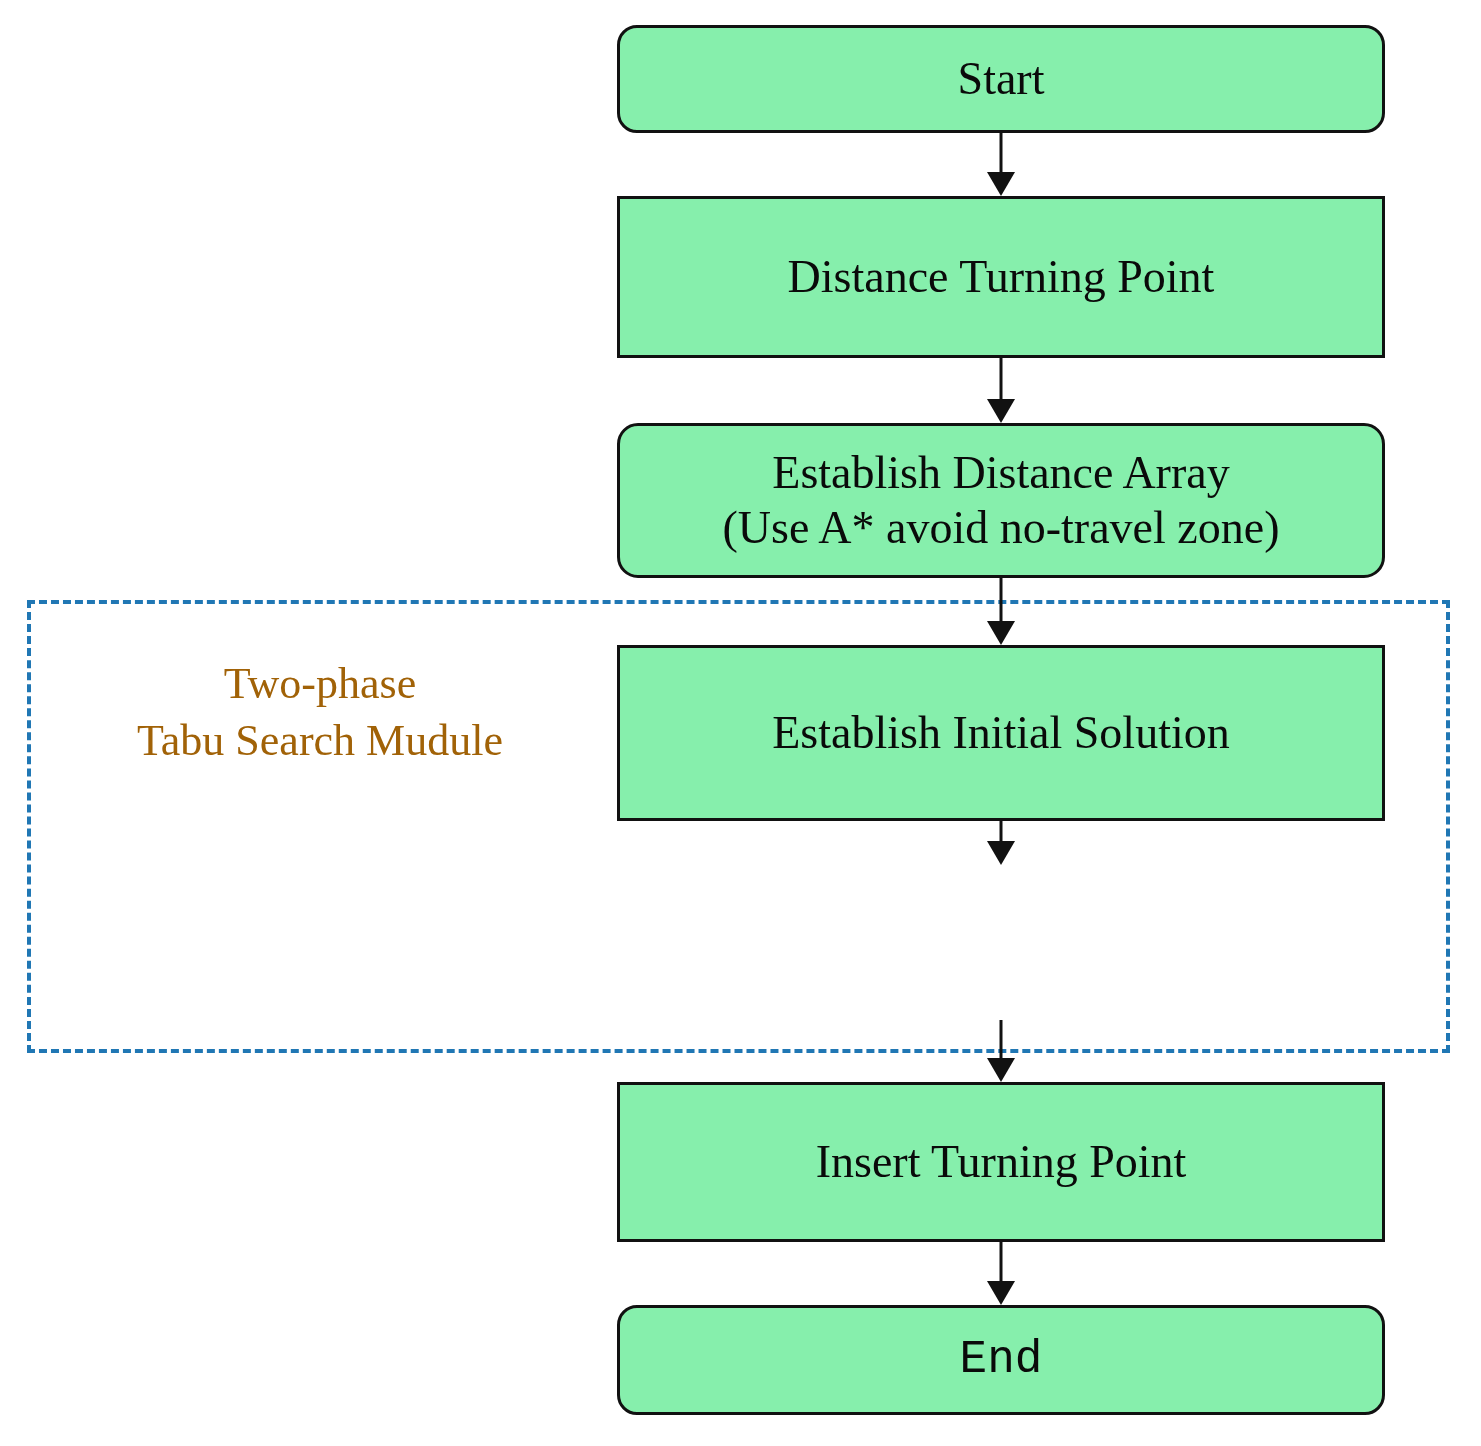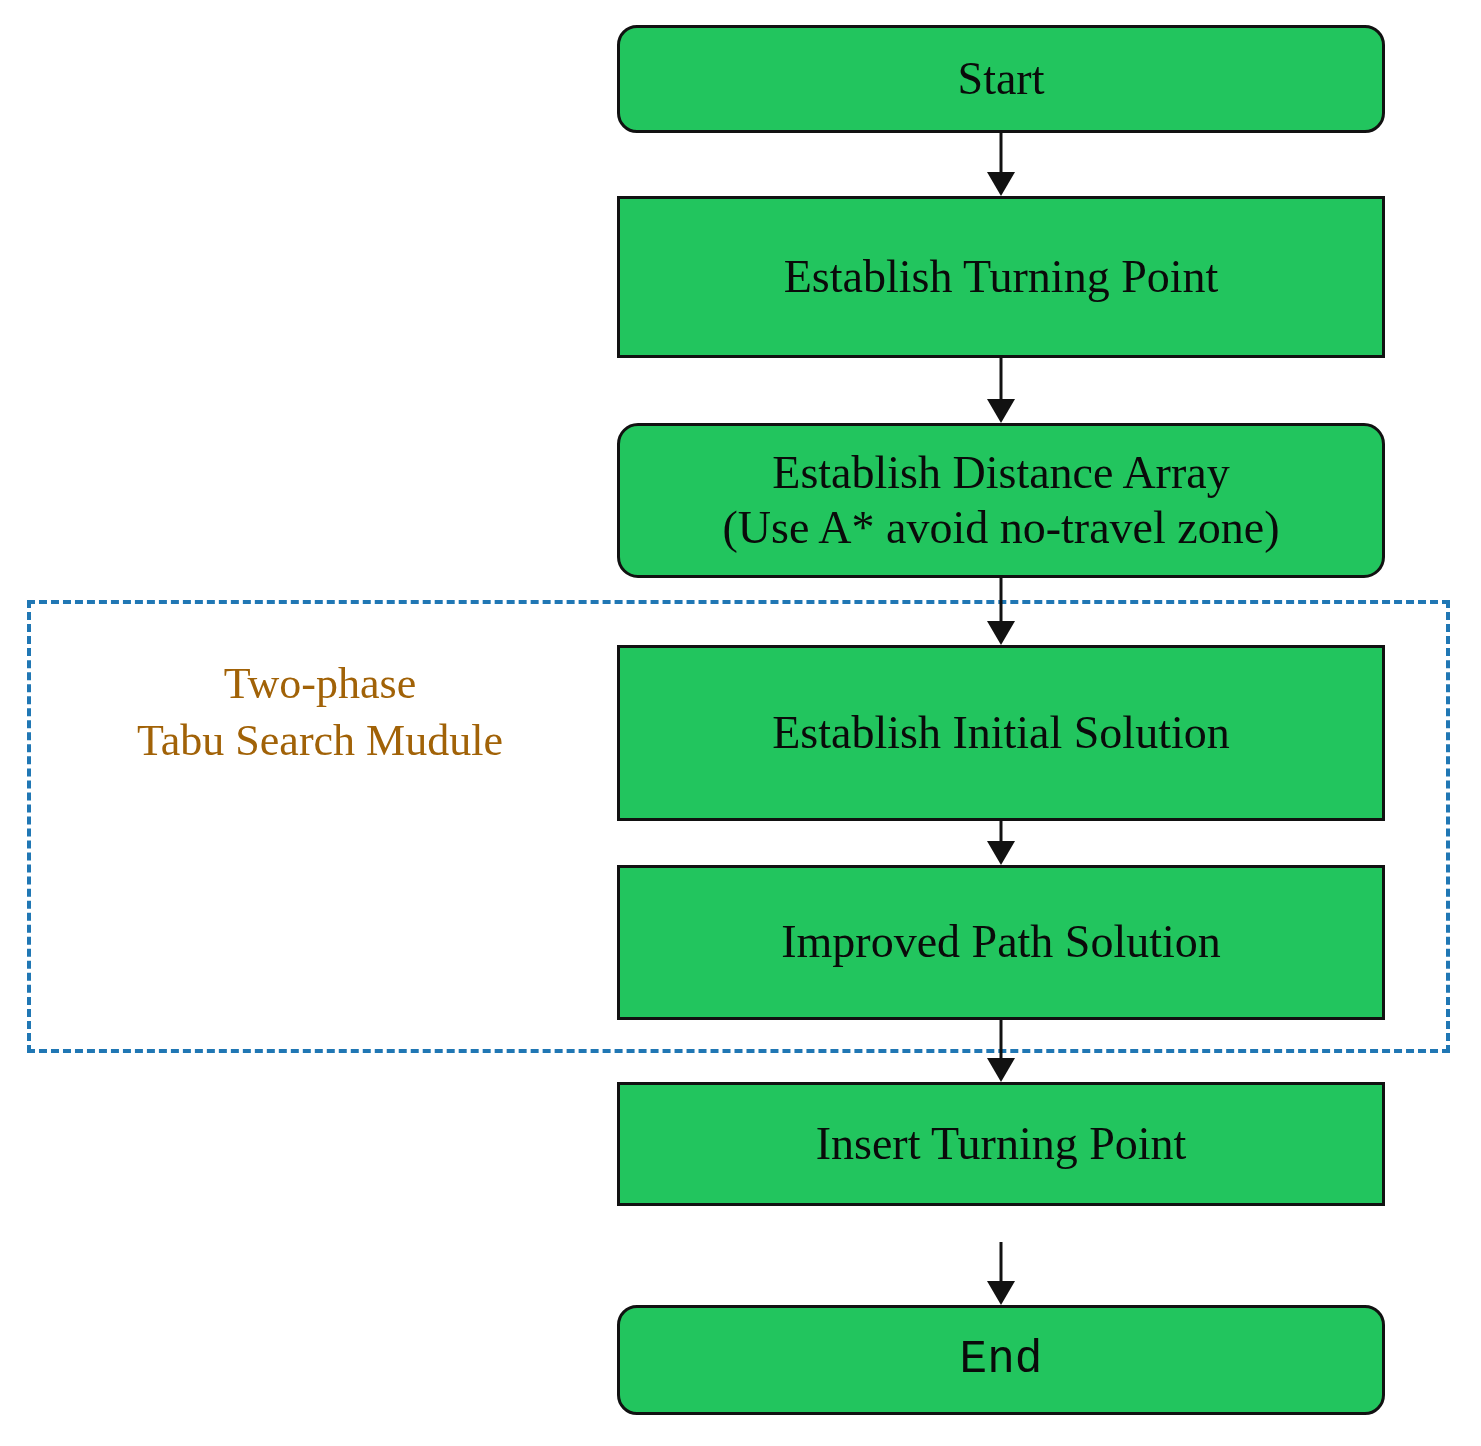--- a/index.html
+++ b/index.html
@@ -41,21 +41,21 @@
     z-index: 3;
     white-space: pre-line;
   }
 
   
   .node {
     position: absolute;
     left: 617px;
     width: 768px;
     box-sizing: border-box;
-    background: #22c55e;
+    background: #86efac;
     border: 3px solid #111111;
     display: flex;
     align-items: center;
     justify-content: center;
     text-align: center;
     color: #0a0a0a;
     font-size: 46px;
     line-height: 1.18;
     z-index: 4;
     white-space: pre-line;
@@ -105,26 +105,25 @@
           <line x1="1001" y1="1020" x2="1001" y2="1069" stroke="#111111" stroke-width="3"></line>
           <path d="M987,1058 L1015,1058 L1001,1082 z" fill="#111111"></path>
           <line x1="1001" y1="1242" x2="1001" y2="1292" stroke="#111111" stroke-width="3"></line>
           <path d="M987,1281 L1015,1281 L1001,1305 z" fill="#111111"></path>
         </g>
     </svg>
   </div>
 
   <div class="node terminator" style="top:25px;height:108px;">Start</div>
 
-  <div class="node" style="top:196px;height:162px;">Establish Turning Point</div>
+  <div class="node" style="top:196px;height:162px;">Distance Turning Point</div>
 
   <div class="node" style="top:423px;height:155px;border-radius:21px;">Establish Distance Array
 (Use A* avoid no-travel zone)</div>
 
   <div class="node" style="top:645px;height:176px;">Establish Initial Solution</div>
 
-  <div class="node" style="top:865px;height:155px;">Improved Path Solution</div>
 
-  <div class="node" style="top:1082px;height:124px;">Insert Turning Point</div>
+  <div class="node" style="top:1082px;height:160px;">Insert Turning Point</div>
 
   <div class="node terminator" style="top:1305px;height:110px;font-family:Liberation Mono, monospace;">End</div>
 
 </div>
 
 </body></html>

